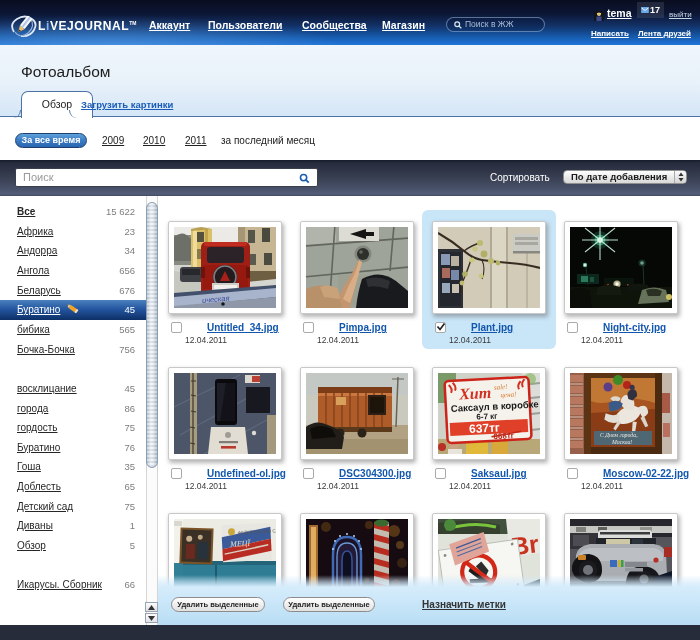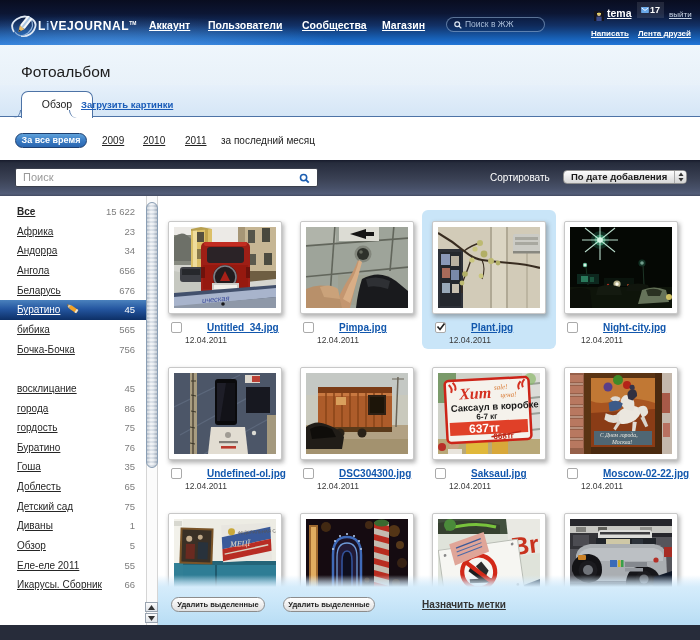--- a/index.html
+++ b/index.html
@@ -228,24 +228,20 @@
       <span class="ct">75</span>
     </div>
 <div class="srow" style="top:320.40px">
       <span class="nm" style=""><a href="#">Диваны</a></span>
       <span class="ct">1</span>
     </div>
 <div class="srow" style="top:340.05px">
       <span class="nm" style=""><a href="#">Обзор</a></span>
       <span class="ct">5</span>
     </div>
-<div class="srow" style="top:359.70px">
-      <span class="nm" style=""><a href="#">Еле-еле 2011</a></span>
-      <span class="ct">55</span>
-    </div>
 <div class="srow" style="top:379.35px">
       <span class="nm" style=""><a href="#">Икарусы. Сборник</a></span>
       <span class="ct">66</span>
     </div>
 </div>
 <div id="sbtrack"></div>
 <div id="sbthumb"></div>
 <div class="sarrow" style="top:602px">
     <svg width="7" height="5" viewBox="0 0 7 5">
       <path d="M3.5 0 L7 5 L0 5 Z" fill="#333"></path>

